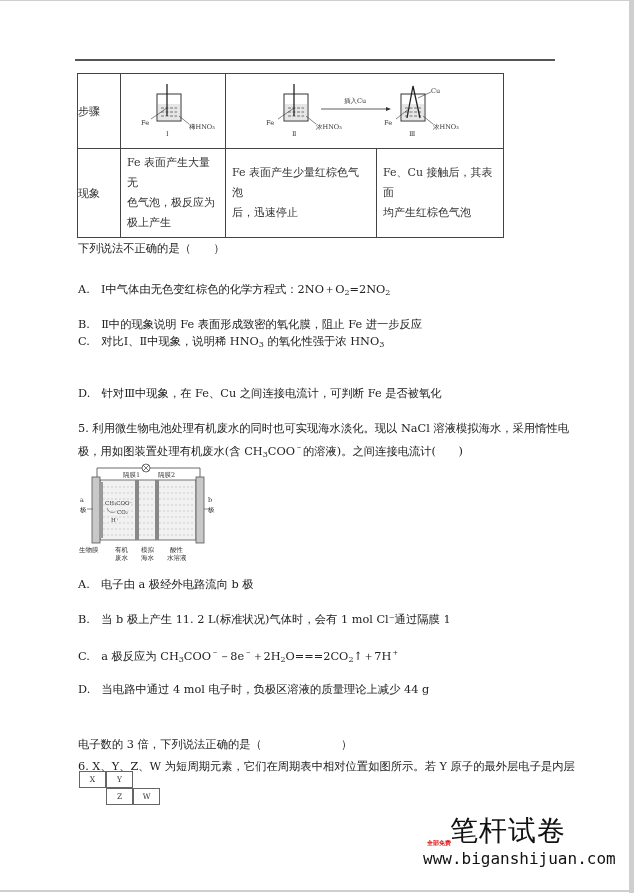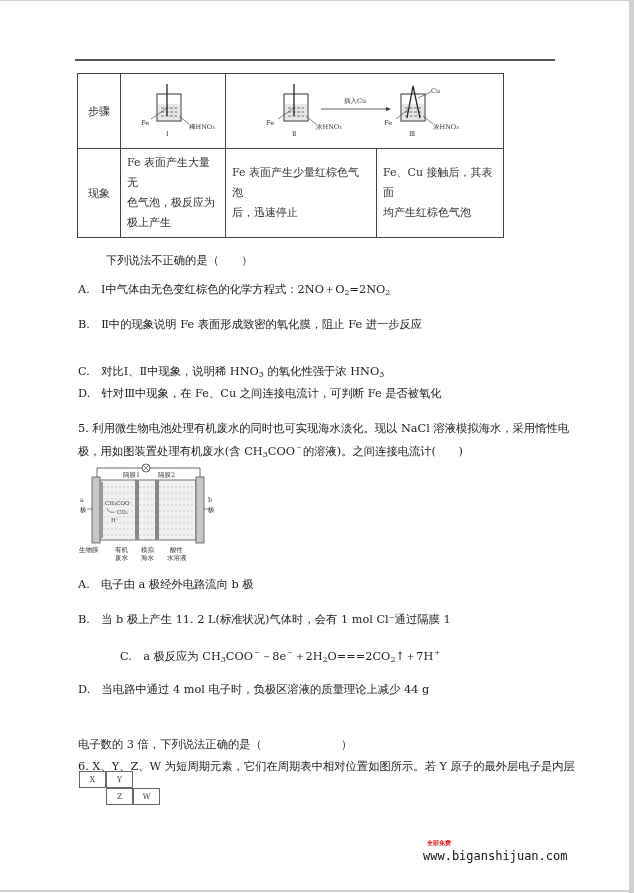--- a/index.html
+++ b/index.html
@@ -5,40 +5,40 @@
   html, body { margin:0; padding:0; }
   body { width:634px; height:893px; background:#ffffff; position:relative; overflow:hidden;
          font-family:"DejaVu Serif","Liberation Serif",serif; color:#222; }
   .frame-top { position:absolute; left:0; top:0; width:634px; height:1px; background:#cfcfcf; }
   .frame-right { position:absolute; right:0; top:0; width:5px; height:893px; background:#cfcfcf; }
   .frame-bottom { position:absolute; left:0; bottom:1px; width:634px; height:2px; background:#cfcfcf; }
   .header-rule { position:absolute; left:75px; top:59px; width:480px; height:1.5px; background:#555; }
 
   table.exp { position:absolute; left:77px; top:73px; border-collapse:collapse; font-size:11px; }
   table.exp td { border:1px solid #444; vertical-align:middle; padding:0; }
-  .rowlabel { width:42px; text-align:center; color:#333; }
+  .rowlabel { width:42px; text-align:left; color:#333; }
   .obs { padding:4px 6px !important; line-height:20px; color:#333; }
 
   .line { position:absolute; left:78px; font-size:11.3px; white-space:nowrap; color:#222; }
   .line sub { font-size:8px; vertical-align:-2px; }
   .line sup { font-size:8px; }
 
   .diag-label { font-size:6.5px; fill:#333; font-family:"DejaVu Serif",serif; }
 
   .ptable { position:absolute; left:79px; top:771px; }
   .pcell { position:absolute; width:27px; height:17px; border:1px solid #666; box-sizing:border-box;
            font-size:7.5px; text-align:center; line-height:15px; color:#333; background:#fff; }
 
   .wm { position:absolute; left:410px; top:812px; width:200px; height:60px; }
   .wm-title { position:absolute; left:40px; top:0px; font-family:"DejaVu Sans","Liberation Sans",sans-serif;
               font-size:28px; color:#111; letter-spacing:1px; }
   .wm-free { position:absolute; left:17px; top:27px; font-family:"DejaVu Sans",sans-serif; font-size:6px;
              color:#e02020; font-weight:bold; }
   .wm-url { position:absolute; left:13px; top:37px; font-family:"DejaVu Sans Mono","Liberation Mono",monospace;
-            font-size:12px; color:#111; }
+            font-size:16px; color:#111; }
 </style>
 </head>
 <body>
 
 <div class="frame-top"></div>
 <div class="frame-right"></div>
 <div class="frame-bottom"></div>
 <div class="header-rule"></div>
 
 <table class="exp">
@@ -113,24 +113,24 @@
       <div>后，迅速停止</div>
     </td>
     <td class="obs" style="width:114px;">
       <div>Fe、Cu 接触后，其表面</div>
       <div>均产生红棕色气泡</div>
     </td>
   </tr>
 </tbody>
   </table>
 
-<div class="line" style="top:253px;margin-left:28px;">下列说法不正确的是（　　）</div>
+<div class="line" style="top:241px;">下列说法不正确的是（　　）</div>
 <div class="line" style="top:282px;"><span>A.　Ⅰ中气体由无色变红棕色的化学方程式：2NO＋O</span><sub>2</sub><span>=2NO</span><sub>2</sub></div>
 <div class="line" style="top:317px;">B.　Ⅱ中的现象说明 Fe 表面形成致密的氧化膜，阻止 Fe 进一步反应</div>
-<div class="line" style="top:364px;"><span>C.　对比Ⅰ、Ⅱ中现象，说明稀 HNO</span><sub>3</sub><span> 的氧化性强于浓 HNO</span><sub>3</sub></div>
+<div class="line" style="top:334px;"><span>C.　对比Ⅰ、Ⅱ中现象，说明稀 HNO</span><sub>3</sub><span> 的氧化性强于浓 HNO</span><sub>3</sub></div>
 <div class="line" style="top:386px;">D.　针对Ⅲ中现象，在 Fe、Cu 之间连接电流计，可判断 Fe 是否被氧化</div>
 
 <div class="line" style="top:421px;text-align:right;">5. 利用微生物电池处理有机废水的同时也可实现海水淡化。现以 NaCl 溶液模拟海水，采用惰性电</div>
 <div class="line" style="top:442px;"><span>极，用如图装置处理有机废水(含 CH</span><sub>3</sub><span>COO</span><sup>－</sup><span>的溶液)。之间连接电流计(　　)</span></div>
 
 <svg style="position:absolute; left:75px; top:462px;" width="150" height="100" viewBox="0 0 150 100">
 
   <polyline points="22,15 22,6 125,6 125,15" fill="none" stroke="#444" stroke-width="0.8"></polyline>
   <circle cx="71" cy="6" r="4" fill="#fff" stroke="#444" stroke-width="0.8"></circle>
   <line x1="68" y1="3" x2="74" y2="9" stroke="#444" stroke-width="0.7"></line>
@@ -173,29 +173,30 @@
   <text class="diag-label" x="40" y="90">有机</text>
   <text class="diag-label" x="40" y="98">废水</text>
   <text class="diag-label" x="66" y="90">模拟</text>
   <text class="diag-label" x="66" y="98">海水</text>
   <text class="diag-label" x="95" y="90">酸性</text>
   <text class="diag-label" x="92" y="98">水溶液</text>
 </svg>
 
 <div class="line" style="top:577px;">A.　电子由 a 极经外电路流向 b 极</div>
 <div class="line" style="top:612px;">B.　当 b 极上产生 11. 2 L(标准状况)气体时，会有 1 mol Cl⁻通过隔膜 1</div>
-<div class="line" style="top:647px;margin-left:42px;"><span>C.　a 极反应为 CH</span><sub>3</sub><span>COO</span><sup>－</sup><span>－8e</span><sup>－</sup><span>＋2H</span><sub>2</sub><span>O===2CO</span><sub>2</sub><span>↑＋7H</span><sup>＋</sup></div>
+<div class="line" style="top:647px;"><span>C.　a 极反应为 CH</span><sub>3</sub><span>COO</span><sup>－</sup><span>－8e</span><sup>－</sup><span>＋2H</span><sub>2</sub><span>O===2CO</span><sub>2</sub><span>↑＋7H</span><sup>＋</sup></div>
 <div class="line" style="top:682px;">D.　当电路中通过 4 mol 电子时，负极区溶液的质量理论上减少 44 g</div>
 
 <div class="line" style="top:759px;">6. X、Y、Z、W 为短周期元素，它们在周期表中相对位置如图所示。若 Y 原子的最外层电子是内层</div>
 <div class="line" style="top:737px;">电子数的 3 倍，下列说法正确的是（　　　　　　　）</div>
 
 <div class="ptable">
   <div class="pcell" style="left:0; top:0;">X</div>
   <div class="pcell" style="left:27px; top:0;">Y</div>
   <div class="pcell" style="left:27px; top:17px;">Z</div>
   <div class="pcell" style="left:54px; top:17px;">W</div>
 </div>
 
 <div class="wm">
+  <div class="wm-title">笔杆试卷</div>
   <div class="wm-free">全部免费</div>
   <div class="wm-url">www.biganshijuan.com</div>
 </div>
 
 </body></html>

